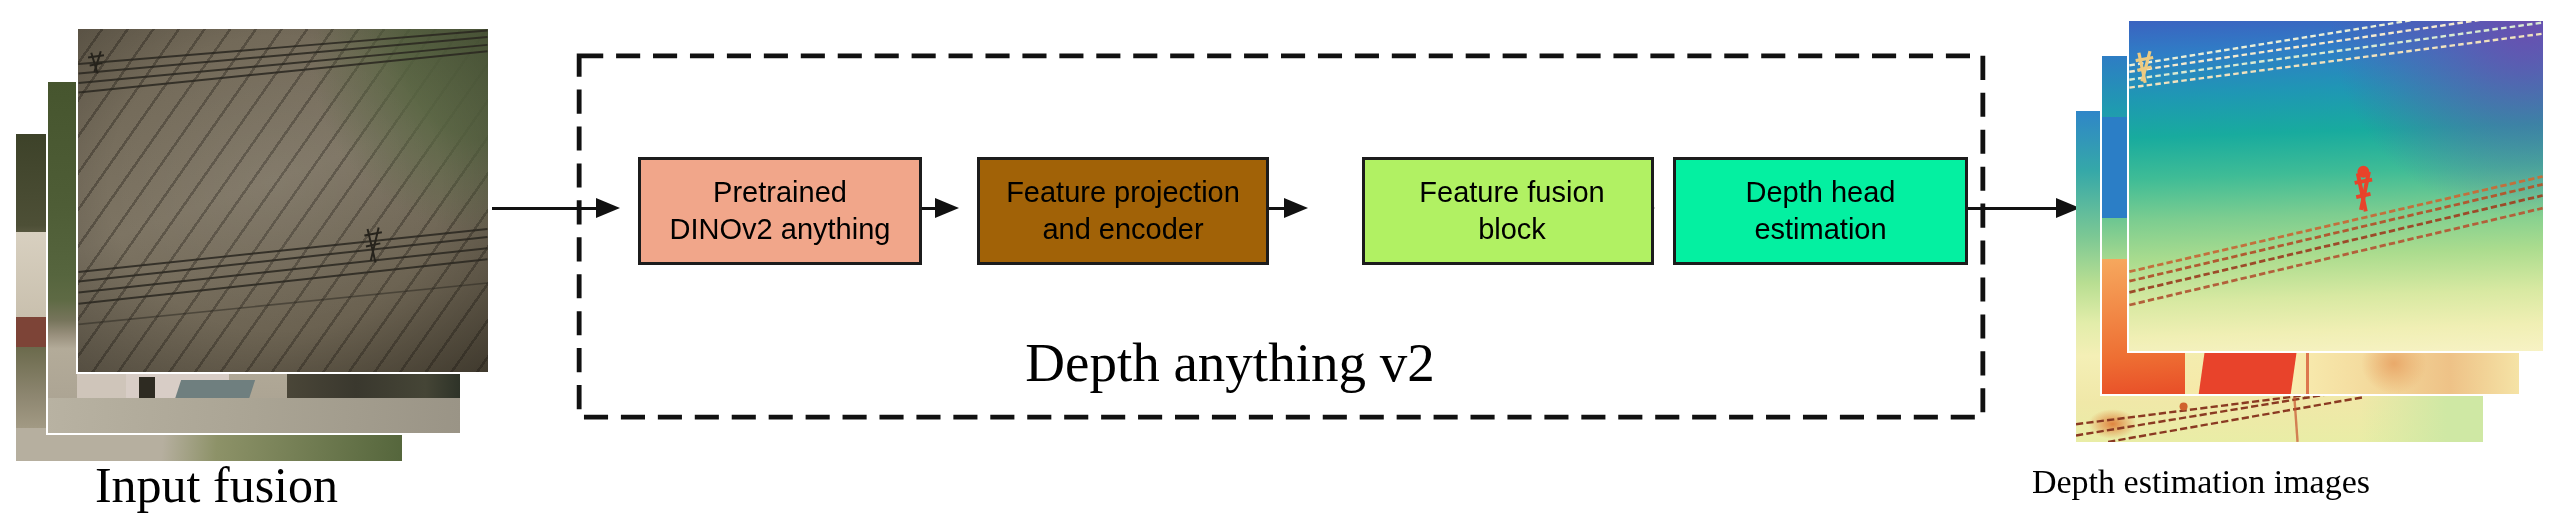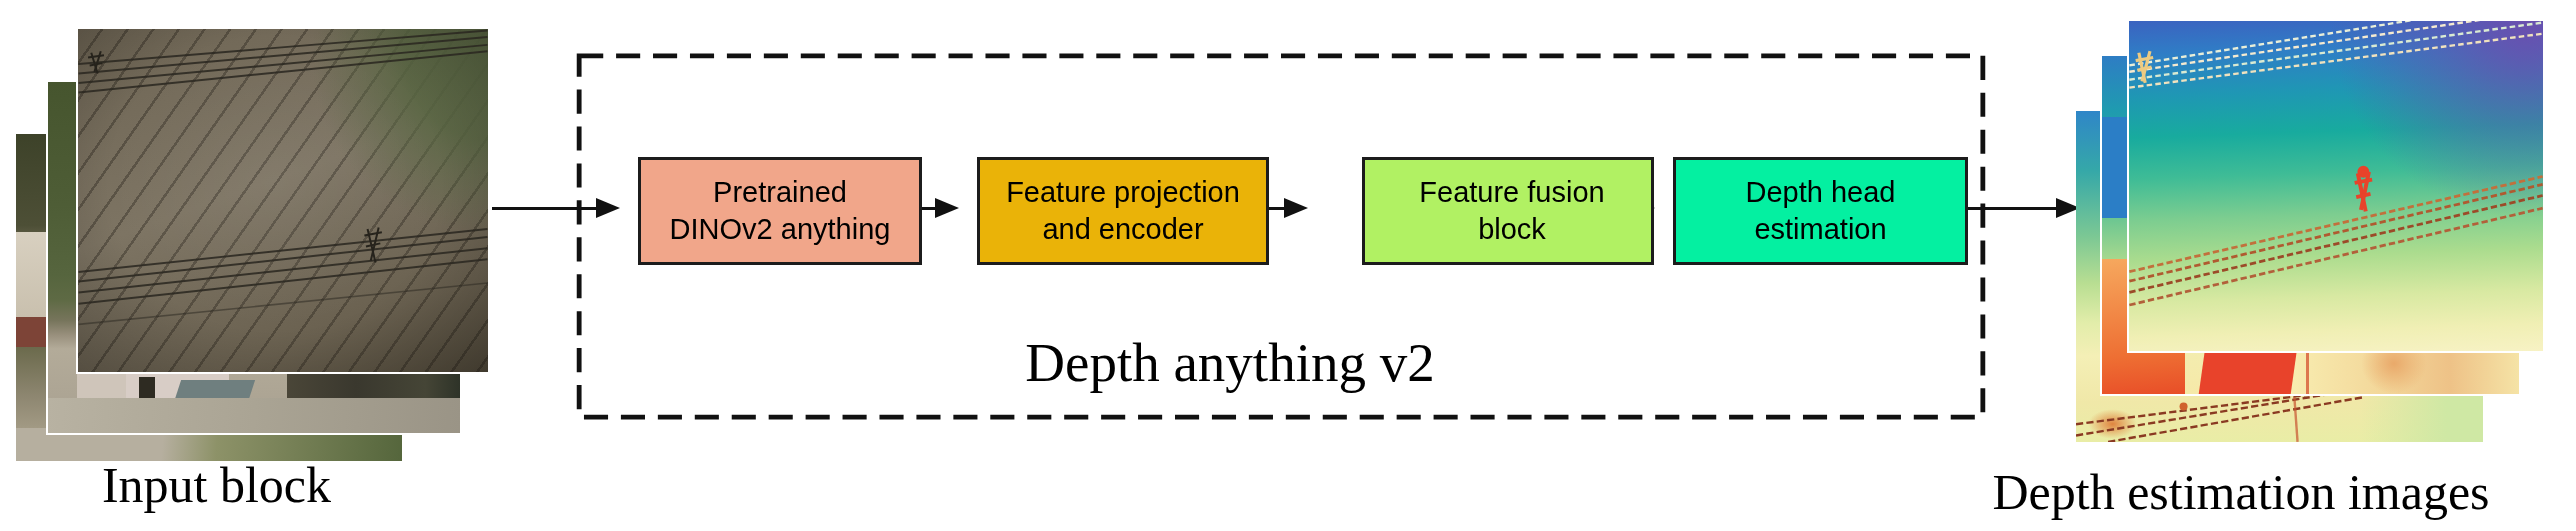--- a/index.html
+++ b/index.html
@@ -80,21 +80,21 @@
     font-size:29px;line-height:37px;color:#000;text-align:center;z-index:4;margin-left:20px;}
   #b1{left:618px;width:284px;}
   #b2{left:957px;width:292px;}
   #b3{left:1342px;width:292px;padding-left:8px;}
   #b4{left:1653px;width:295px;}
 
   
   .serif-label{position:absolute;font-family:"Liberation Serif",serif;color:#000;text-align:center;white-space:nowrap;}
   #pipeline-title{left:925px;top:331px;width:610px;font-size:55px;text-align:center;}
   #input-label{left:32px;top:456px;width:369px;font-size:50px;}
-  #output-label{left:1976px;top:463px;width:530px;font-size:50px;}
+  #output-label{left:1936px;top:463px;width:530px;font-size:34px;}
 </style>
 </head>
 <body>
 
 <div id="canvas">
 
   <div>
     <div class="photo" id="in-back">
       <div class="pb-house"></div>
       <div class="pb-win"></div>
@@ -159,21 +159,21 @@
   <div class="ahead" style="left:2056px;"></div>
 
   <svg id="dashed-box" width="1414" height="371" viewBox="0 0 1760 462">
     <rect x="6" y="6" width="1748" height="450" fill="none" stroke="#111" stroke-width="6" stroke-dasharray="30 16"></rect>
   </svg>
 
   <div class="block" id="b1" style="background: rgb(241, 166, 138);">
     <span>Pretrained</span>
     <span>DINOv2 anything</span>
   </div>
-  <div class="block" id="b2" style="background: #eab308;">
+  <div class="block" id="b2" style="background: #a16207;">
     <span>Feature projection</span>
     <span>and encoder</span>
   </div>
   <div class="block" id="b3" style="background: rgb(177, 241, 99);">
     <span>Feature fusion</span>
     <span>block</span>
   </div>
   <div class="block" id="b4" style="background: rgb(4, 240, 161);">
     <span>Depth head</span>
     <span>estimation</span>
@@ -229,17 +229,17 @@
           <line x1="288" y1="192" x2="298" y2="240"></line>
           <line x1="302" y1="190" x2="292" y2="238"></line>
           <line x1="284" y1="204" x2="306" y2="200"></line>
           <line x1="286" y1="222" x2="304" y2="218"></line>
           <circle cx="295" cy="190" r="5" fill="#e8432b"></circle>
         </g>
       </svg>
     </div>
   </div>
 
-  <div class="serif-label" id="input-label">Input block</div>
+  <div class="serif-label" id="input-label">Input fusion</div>
   <div class="serif-label" id="output-label">Depth estimation images</div>
 
 </div>
 
 
 </body></html>

